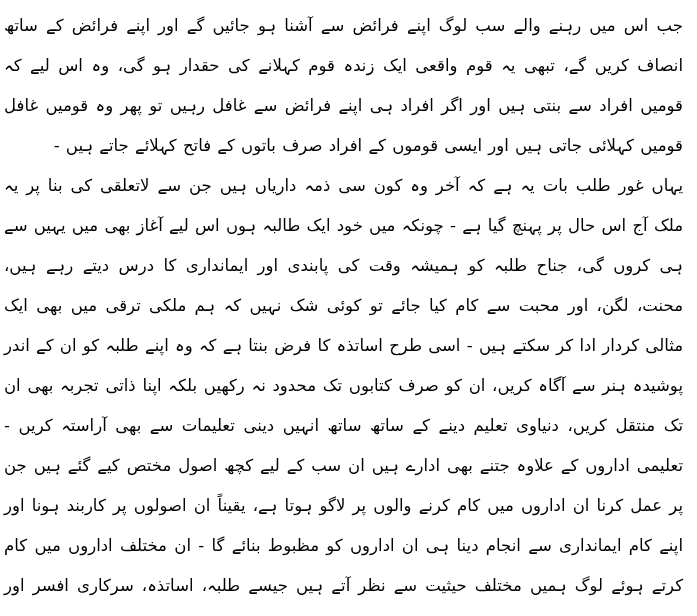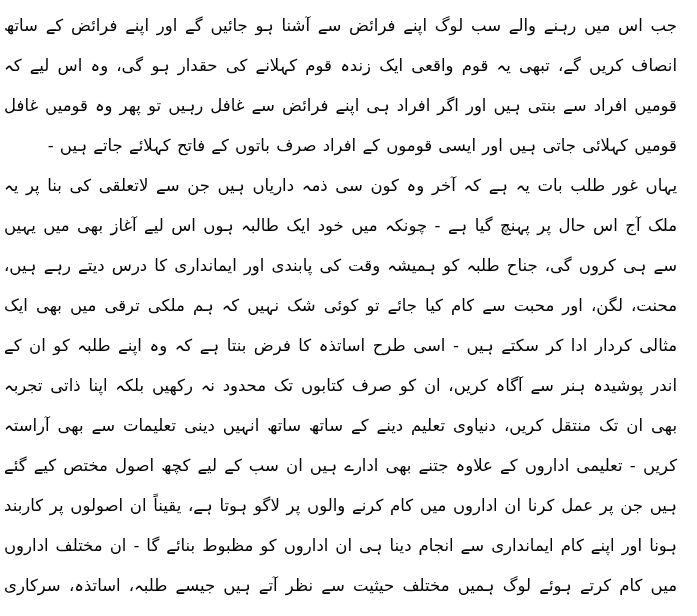--- a/index.html
+++ b/index.html
@@ -9,21 +9,21 @@
   }
   body {
     width: 697px;
     height: 616px;
     overflow: hidden;
   }
   .page {
     box-sizing: border-box;
     width: 697px;
     height: 524px;
-    padding: 6px 20px 4px 4px;
+    padding: 6px 14px 4px 4px;
     background: #ffffff;
     color: #000000;
     direction: rtl;
     font-family: "DejaVu Sans", sans-serif;
     font-size: 16.5px;
     line-height: 40px;
   }
   .page p {
     margin: 0;
     text-align: justify;

